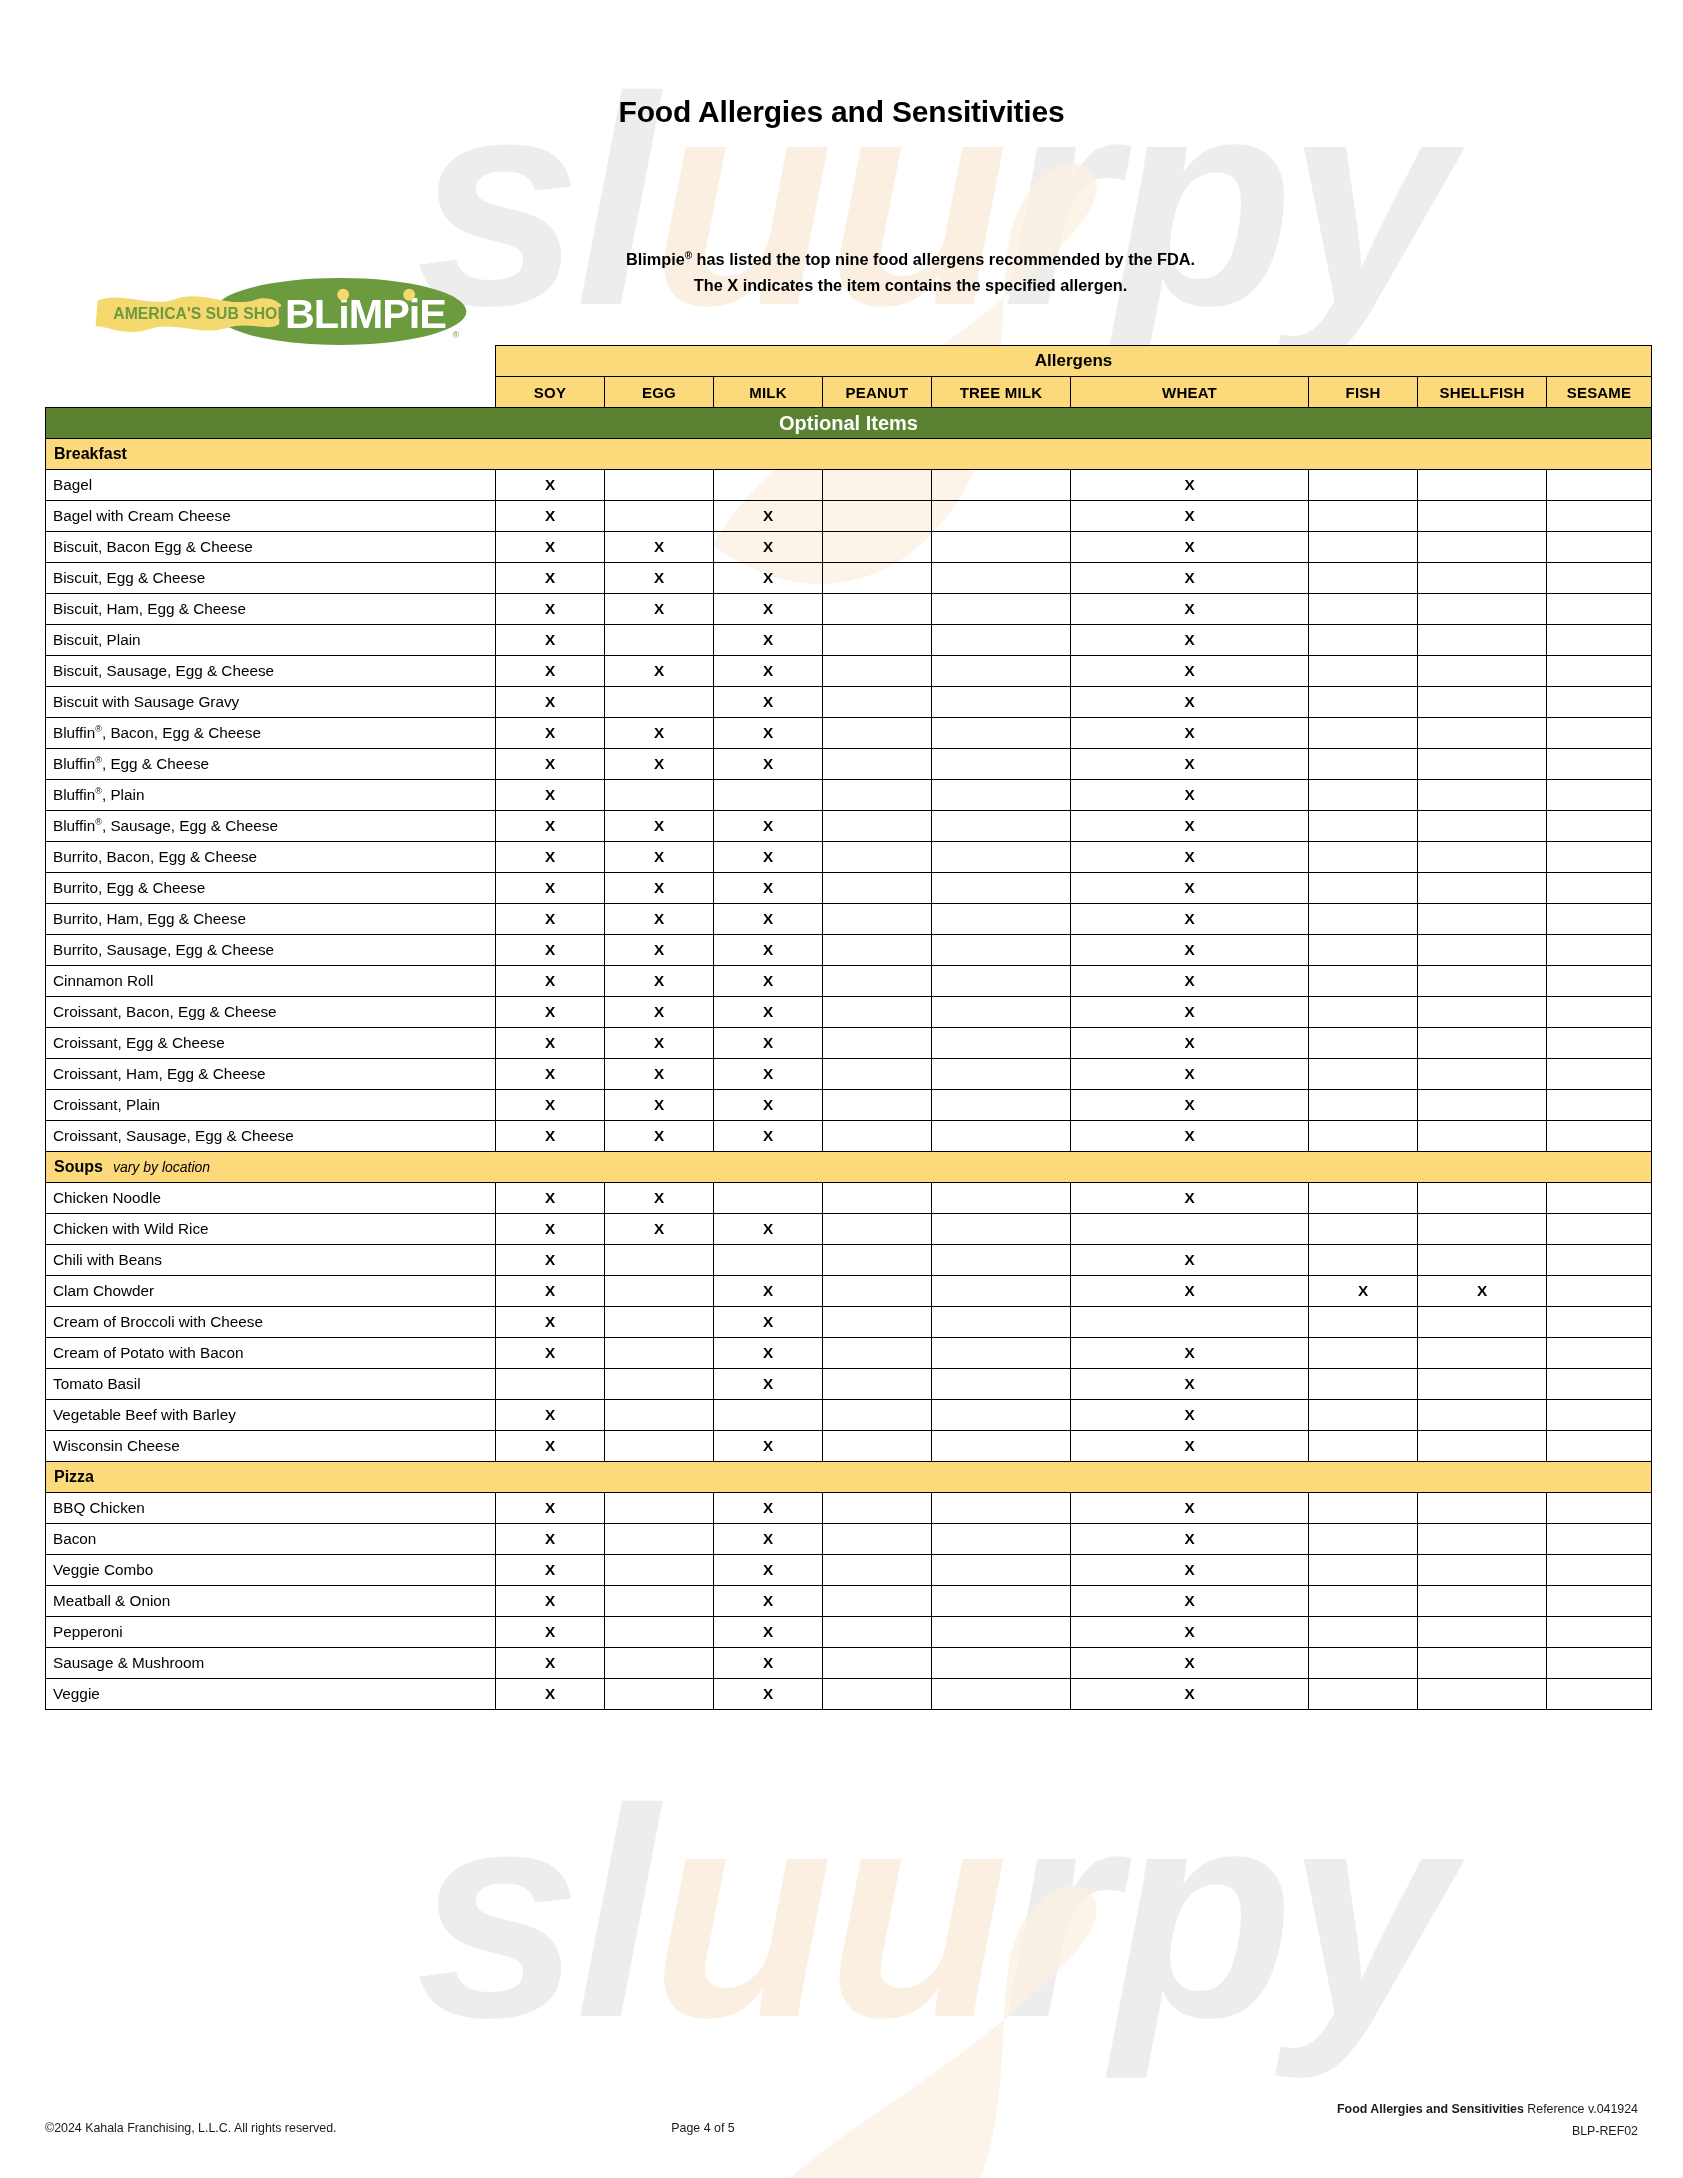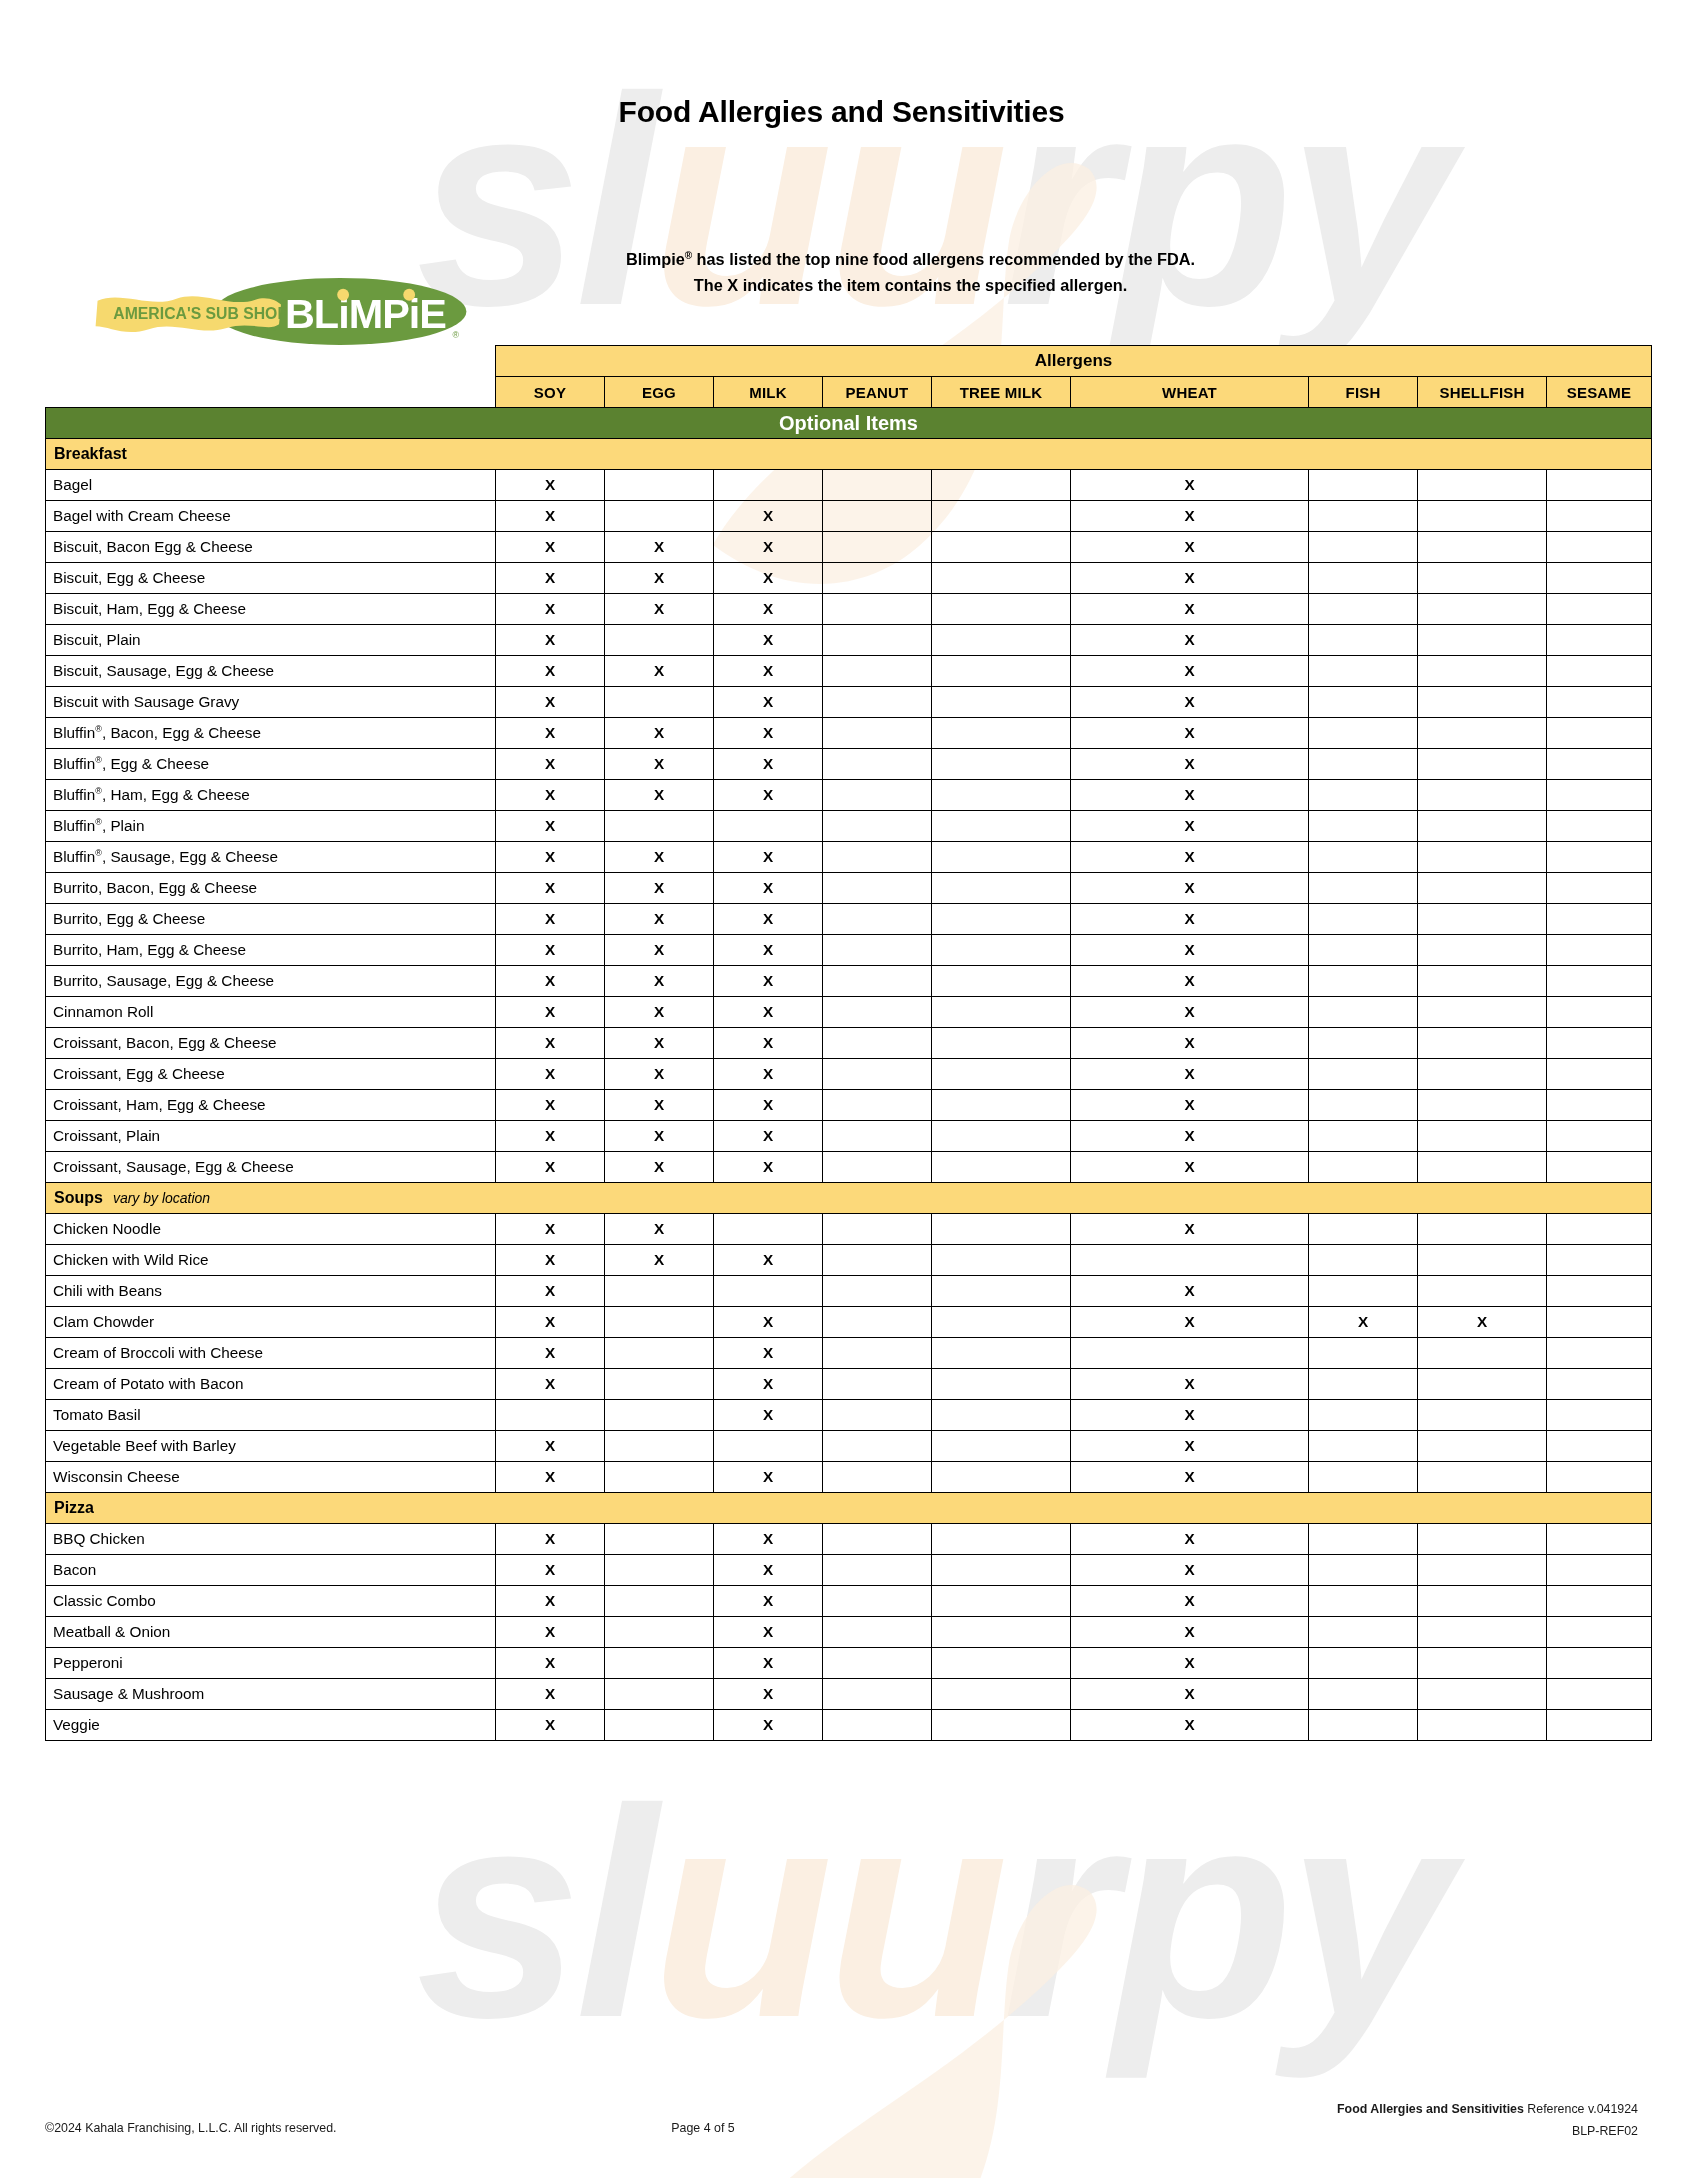--- a/index.html
+++ b/index.html
@@ -378,32 +378,20 @@
           <td class="mark">X</td>
           <td class="mark">X</td>
           <td class="mark"></td>
           <td class="mark"></td>
           <td class="mark">X</td>
           <td class="mark"></td>
           <td class="mark"></td>
           <td class="mark"></td>
         </tr>
         <tr>
-          <td class="item">Bluffin<sup>®</sup>, Ham, Egg &amp; Cheese</td>
-          <td class="mark">X</td>
-          <td class="mark">X</td>
-          <td class="mark">X</td>
-          <td class="mark"></td>
-          <td class="mark"></td>
-          <td class="mark">X</td>
-          <td class="mark"></td>
-          <td class="mark"></td>
-          <td class="mark"></td>
-        </tr>
-        <tr>
           <td class="item">Bluffin<sup>®</sup>, Plain</td>
           <td class="mark">X</td>
           <td class="mark"></td>
           <td class="mark"></td>
           <td class="mark"></td>
           <td class="mark"></td>
           <td class="mark">X</td>
           <td class="mark"></td>
           <td class="mark"></td>
           <td class="mark"></td>
@@ -672,21 +660,21 @@
           <td class="mark"></td>
           <td class="mark">X</td>
           <td class="mark"></td>
           <td class="mark"></td>
           <td class="mark">X</td>
           <td class="mark"></td>
           <td class="mark"></td>
           <td class="mark"></td>
         </tr>
         <tr>
-          <td class="item">Classic Combo</td>
+          <td class="item">Veggie Combo</td>
           <td class="mark">X</td>
           <td class="mark"></td>
           <td class="mark">X</td>
           <td class="mark"></td>
           <td class="mark"></td>
           <td class="mark">X</td>
           <td class="mark"></td>
           <td class="mark"></td>
           <td class="mark"></td>
         </tr>

